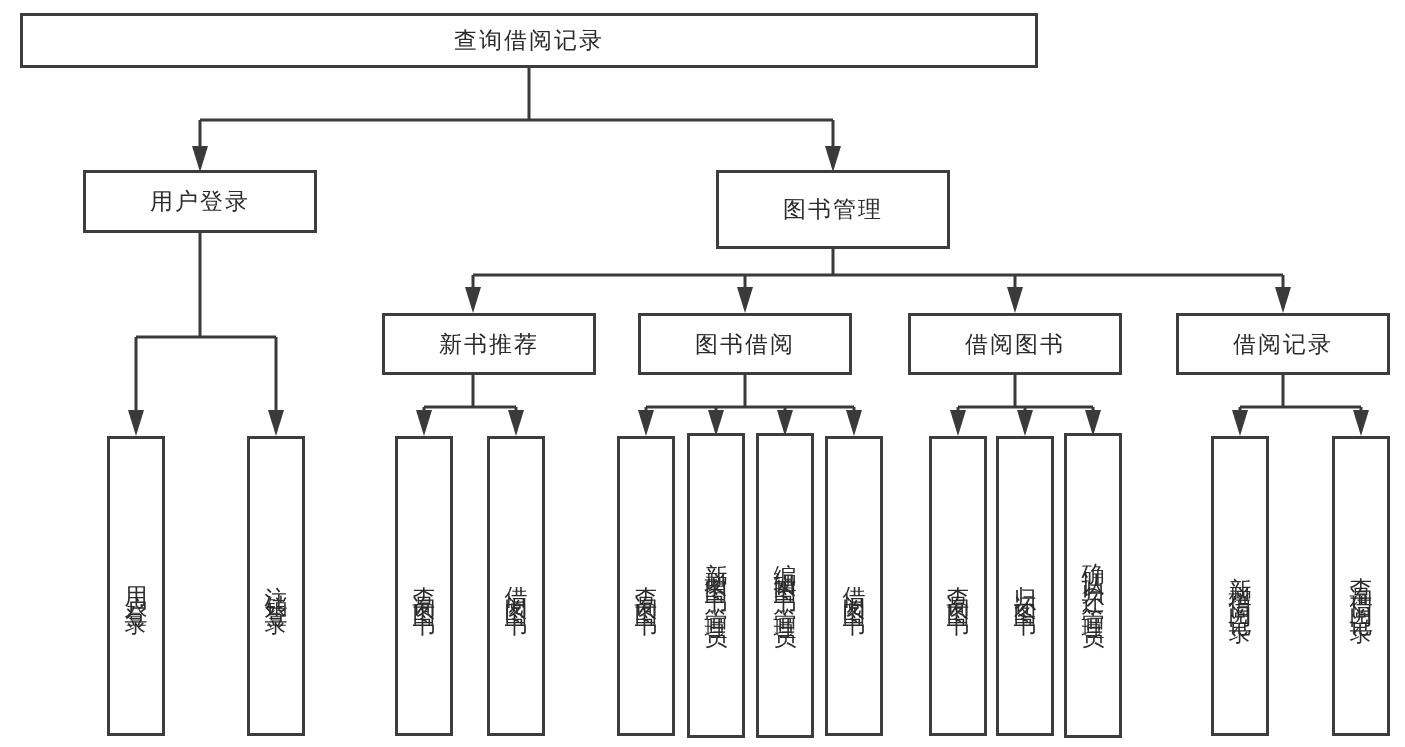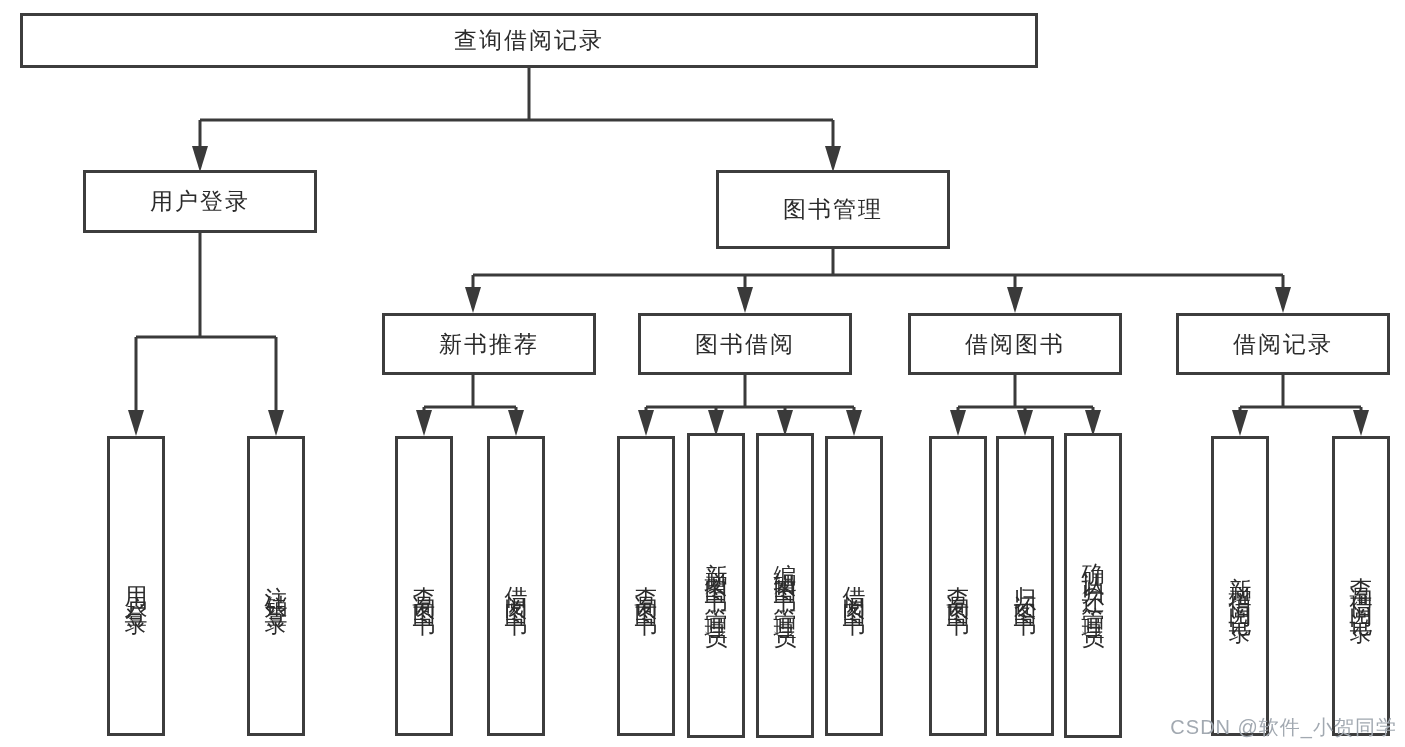--- a/index.html
+++ b/index.html
@@ -113,15 +113,14 @@
   <div class="box v-box" style="left:756px;top:433px;width:58px;height:305px">编辑图书（管理员）</div>
   <div class="box v-box" style="left:825px;top:436px;width:58px;height:300px">借阅图书</div>
 
   <div class="box v-box" style="left:929px;top:436px;width:58px;height:300px">查询图书</div>
   <div class="box v-box" style="left:996px;top:436px;width:58px;height:300px">归还图书</div>
   <div class="box v-box" style="left:1064px;top:433px;width:58px;height:305px">确认归还（管理员）</div>
 
   <div class="box v-box" style="left:1211px;top:436px;width:58px;height:300px">新增借阅记录</div>
   <div class="box v-box" style="left:1332px;top:436px;width:58px;height:300px">查询借阅记录</div>
 
-  <div class="watermark">CSDN @软件_小贺同学</div>
 
 </div>
 
 </body></html>

